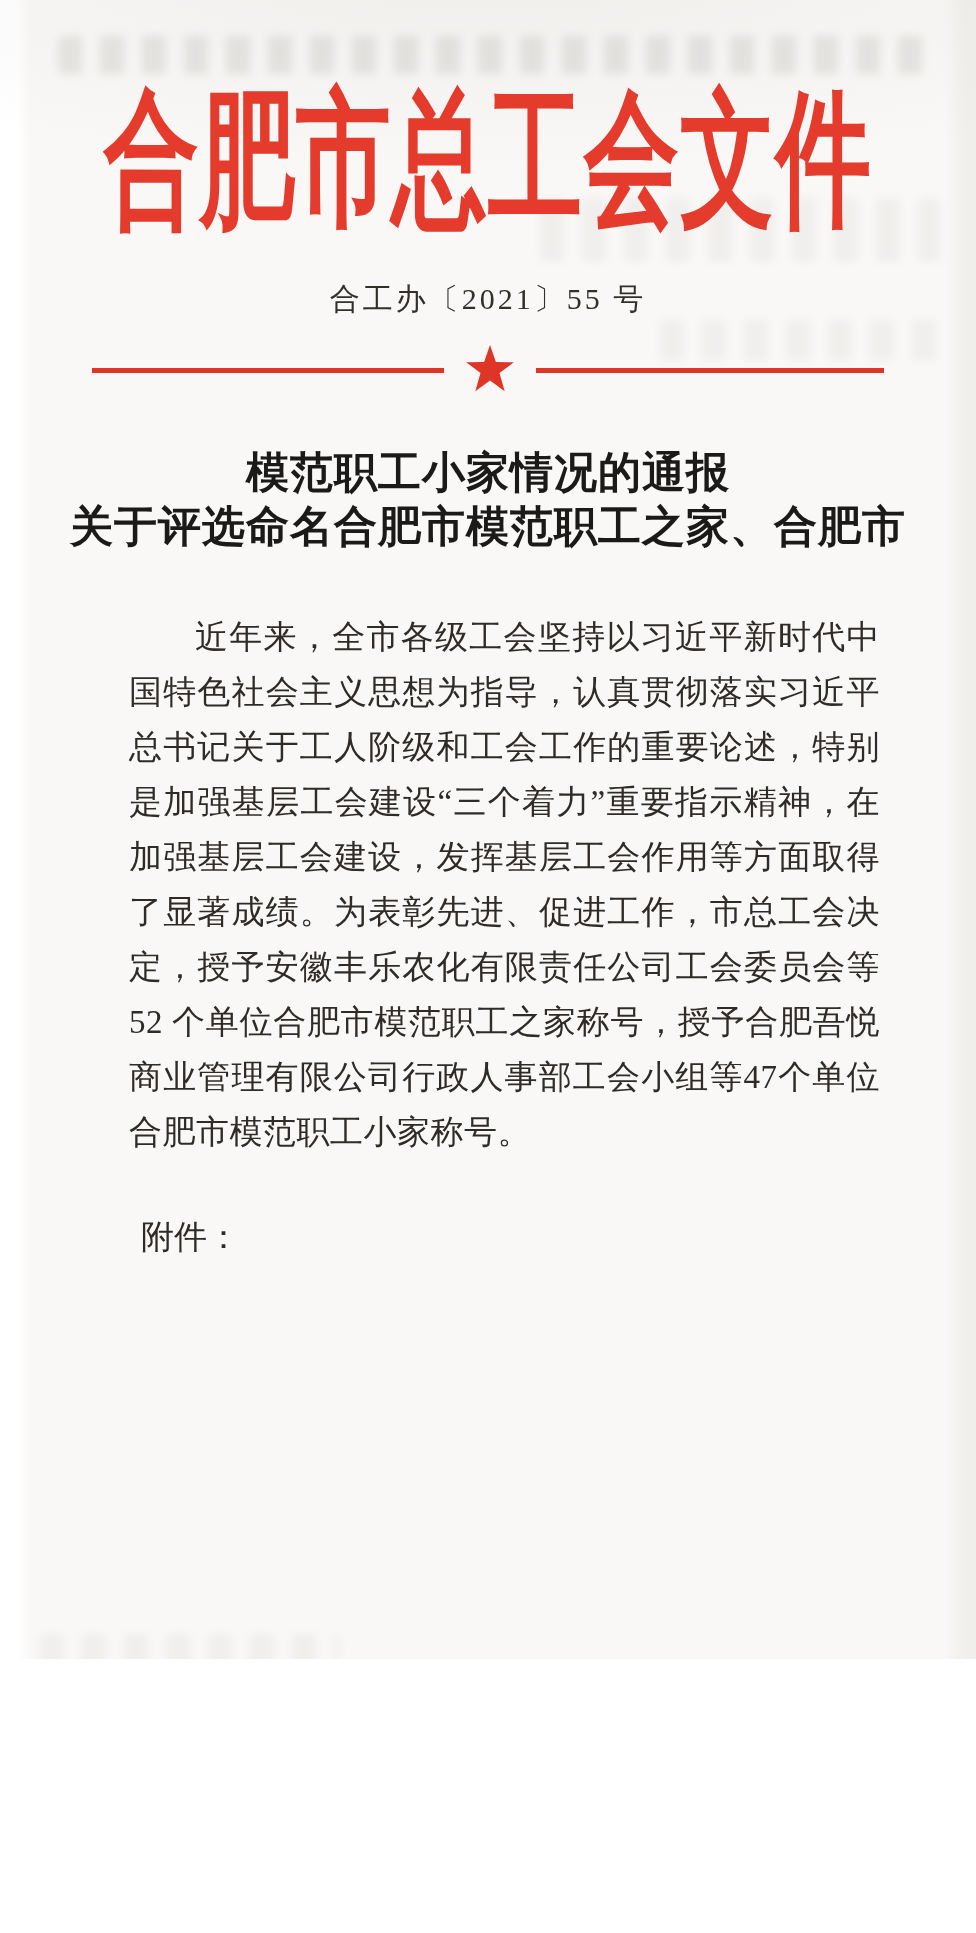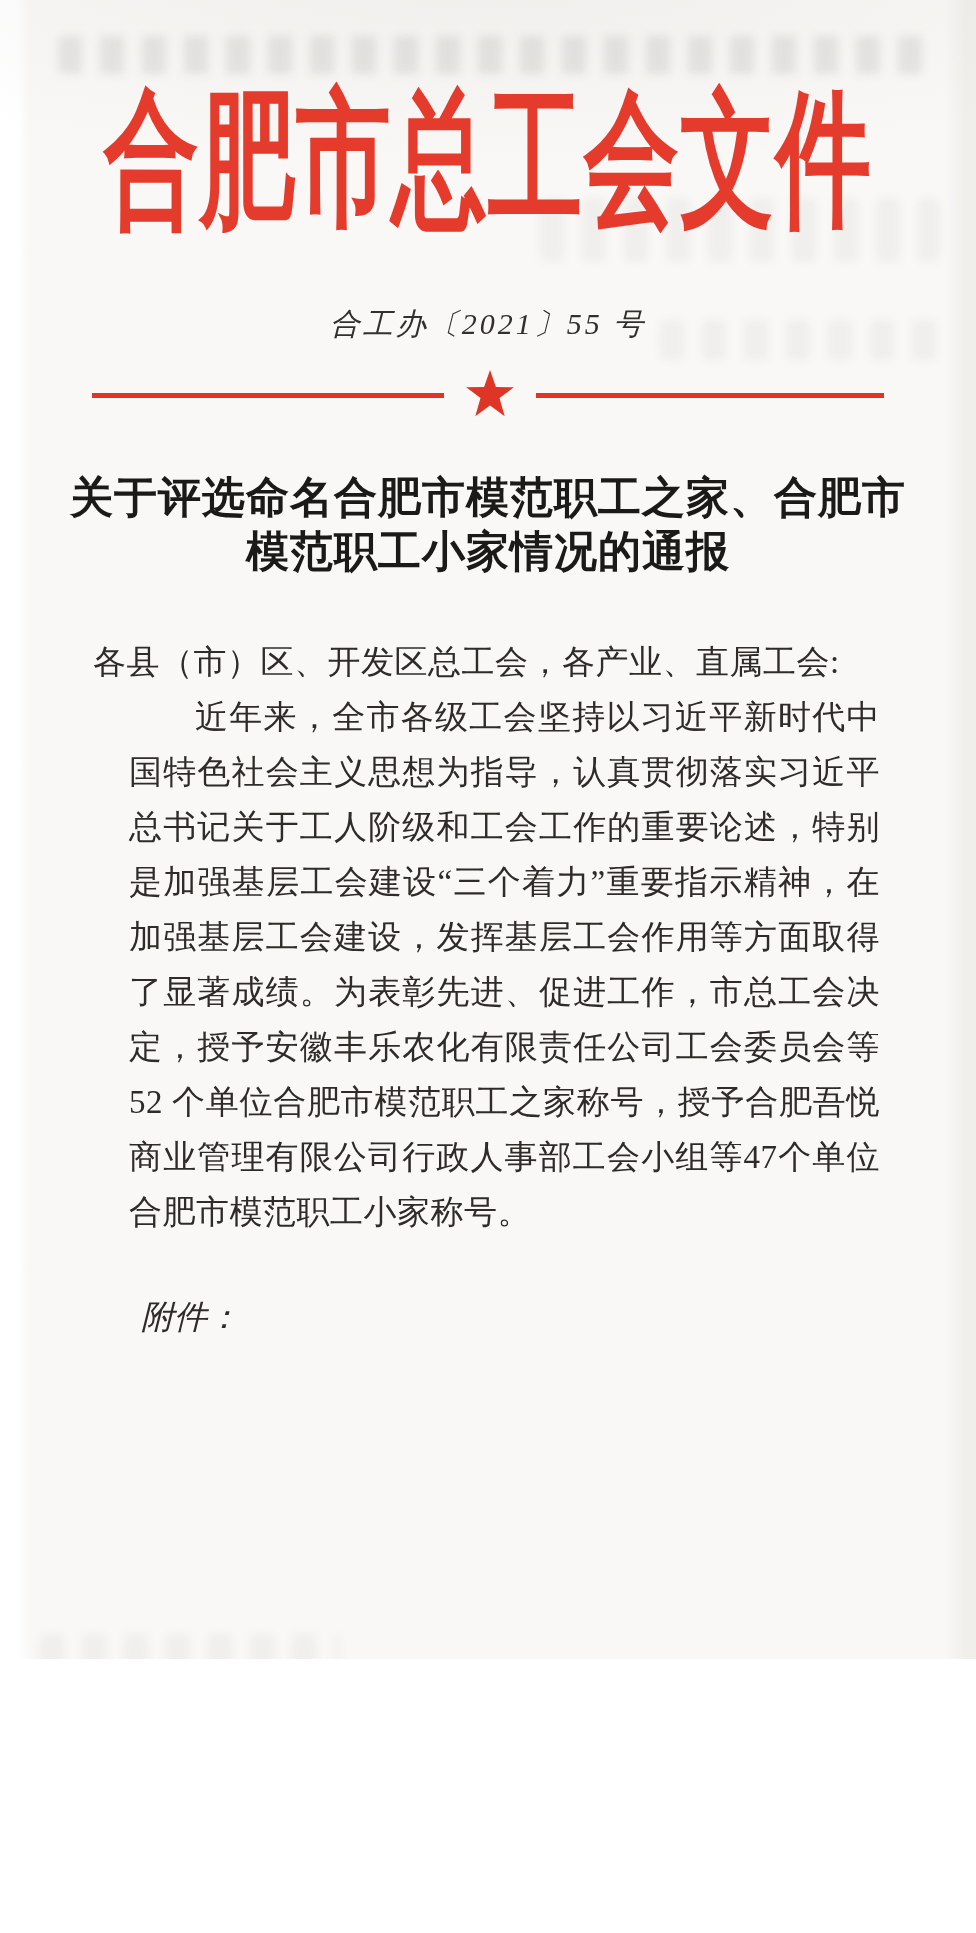--- a/index.html
+++ b/index.html
@@ -39,26 +39,25 @@
   }
   .header-title{
     font-size:148px;line-height:150px;font-weight:bold;
     color:var(--header-red);
     white-space:nowrap;
     transform:scaleX(.64);
     transform-origin:center;
     letter-spacing:2px;
   }
   .doc-number{
-    margin-top:69px;
+    margin-top:44px;
     text-align:center;
     font-size:30px;line-height:38px;
     letter-spacing:3px;
     color:#33302c;
-    font-style:italic;
   }
   .divider{
     margin-top:26px;
     display:flex;align-items:center;justify-content:center;
     height:52px;
   }
   .divider .bar{height:5px;background:var(--line-red);}
   .divider .bar.left{width:352px;margin-right:20px;}
   .divider .bar.right{width:348px;margin-left:20px;}
   .divider svg{display:block;}
@@ -80,21 +79,21 @@
   }
   .body-text p{margin:0;padding:0;}
   .body-text p.indent{text-indent:2em;margin-left:36px;}
   .attachments{
     display:flex;
     margin:50px 96px 0 93px;
     padding-left:48px;
     font-size:33px;line-height:54px;
     color:var(--ink);
   }
-  .attachments .label{white-space:nowrap;margin-right:14px;font-style:italic;}
+  .attachments .label{white-space:nowrap;margin-right:14px;}
   .attachments .items div{white-space:nowrap;}
   .signature-issuer{
     position:absolute;top:1734px;left:456px;width:380px;
     text-align:center;
     font-size:30px;line-height:36px;letter-spacing:2px;
     color:#262421;
   }
   .signature-date{
     position:absolute;top:1730px;left:494px;width:312px;
     text-align:center;
@@ -137,26 +136,25 @@
     <span class="bar left"></span>
     <span>
       <svg width="52" height="52" viewBox="0 0 52 52" aria-hidden="true">
         <polygon class="star-fill" points="26,1 31.9,17.9 49.8,18.3 35.5,29.1 40.7,47.2 26,36.5 11.3,47.2 16.5,29.1 2.2,18.3 20.1,17.9"></polygon>
       </svg>
     </span>
     <span class="bar right"></span>
   </div>
 
   <div class="doc-title">
+    <div>模范职工小家情况的通报</div>
     <div>关于评选命名合肥市模范职工之家、合肥市</div>
-    <div>模范职工小家情况的通报</div>
   </div>
 
   <div class="body-text">
-    <p>各县（市）区、开发区总工会，各产业、直属工会:</p>
     <p class="indent">近年来，全市各级工会坚持以习近平新时代中国特色社会主义思想为指导，认真贯彻落实习近平总书记关于工人阶级和工会工作的重要论述，特别是加强基层工会建设“三个着力”重要指示精神，在加强基层工会建设，发挥基层工会作用等方面取得了显著成绩。为表彰先进、促进工作，市总工会决定，授予安徽丰乐农化有限责任公司工会委员会等 52 个单位合肥市模范职工之家称号，授予合肥吾悦商业管理有限公司行政人事部工会小组等47个单位合肥市模范职工小家称号。</p>
   </div>
 
   <div class="attachments">
     <span class="label">附件：</span>
   </div>
 
   <div class="signature-issuer">合肥市总工会</div>
   <div class="signature-date">2021 年 12 月 15 日</div>
 

